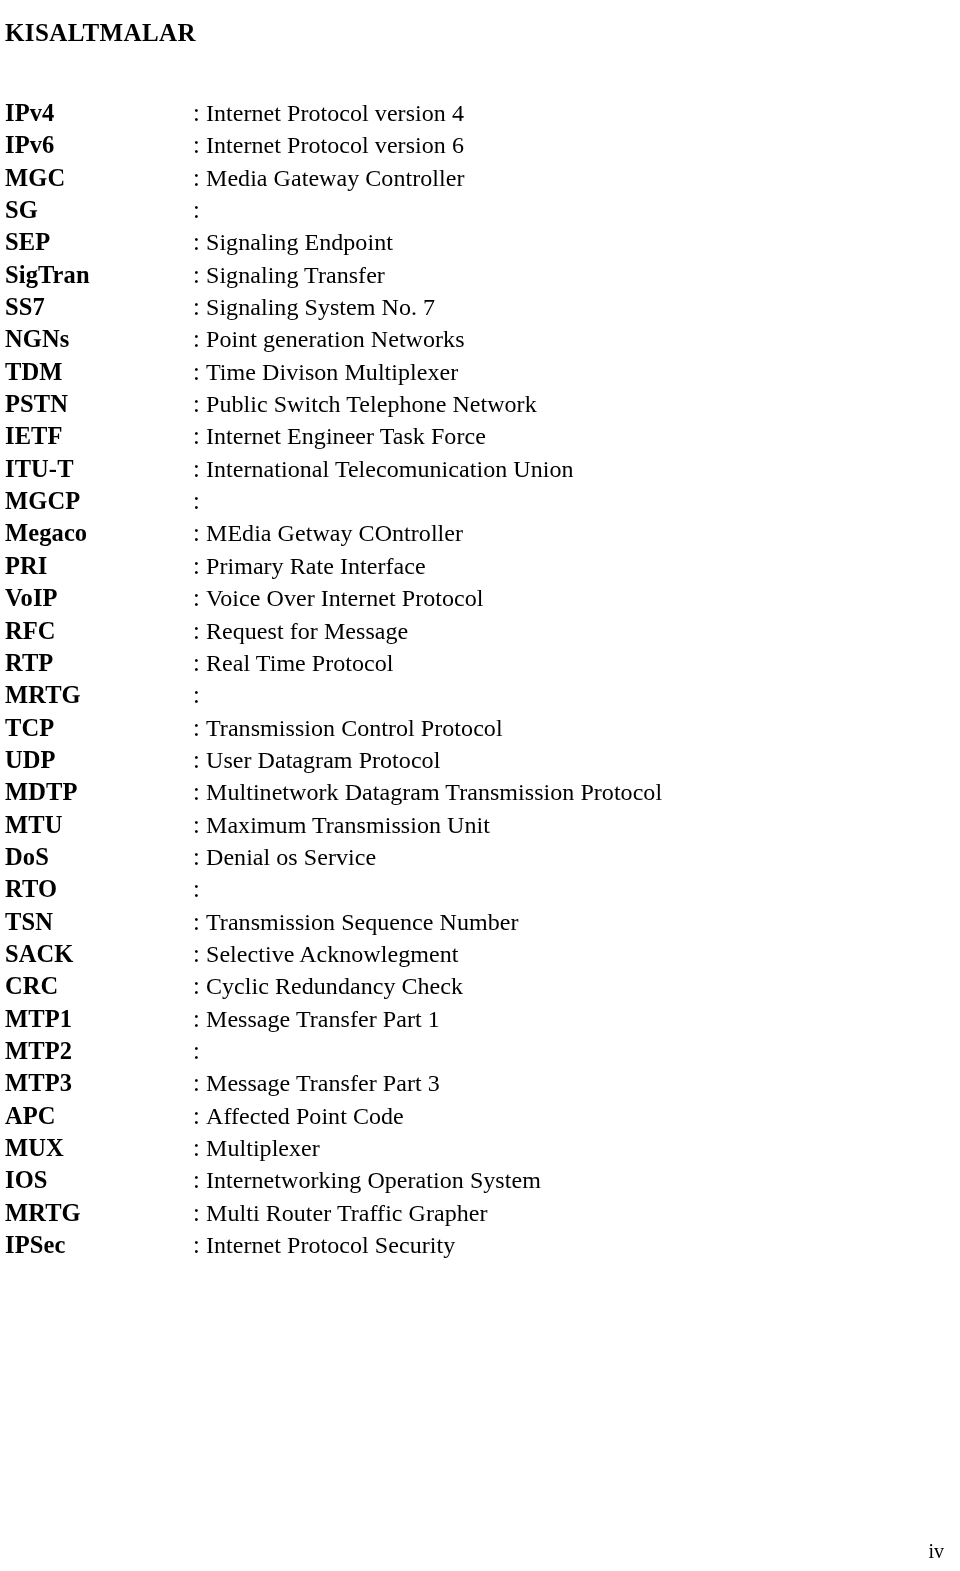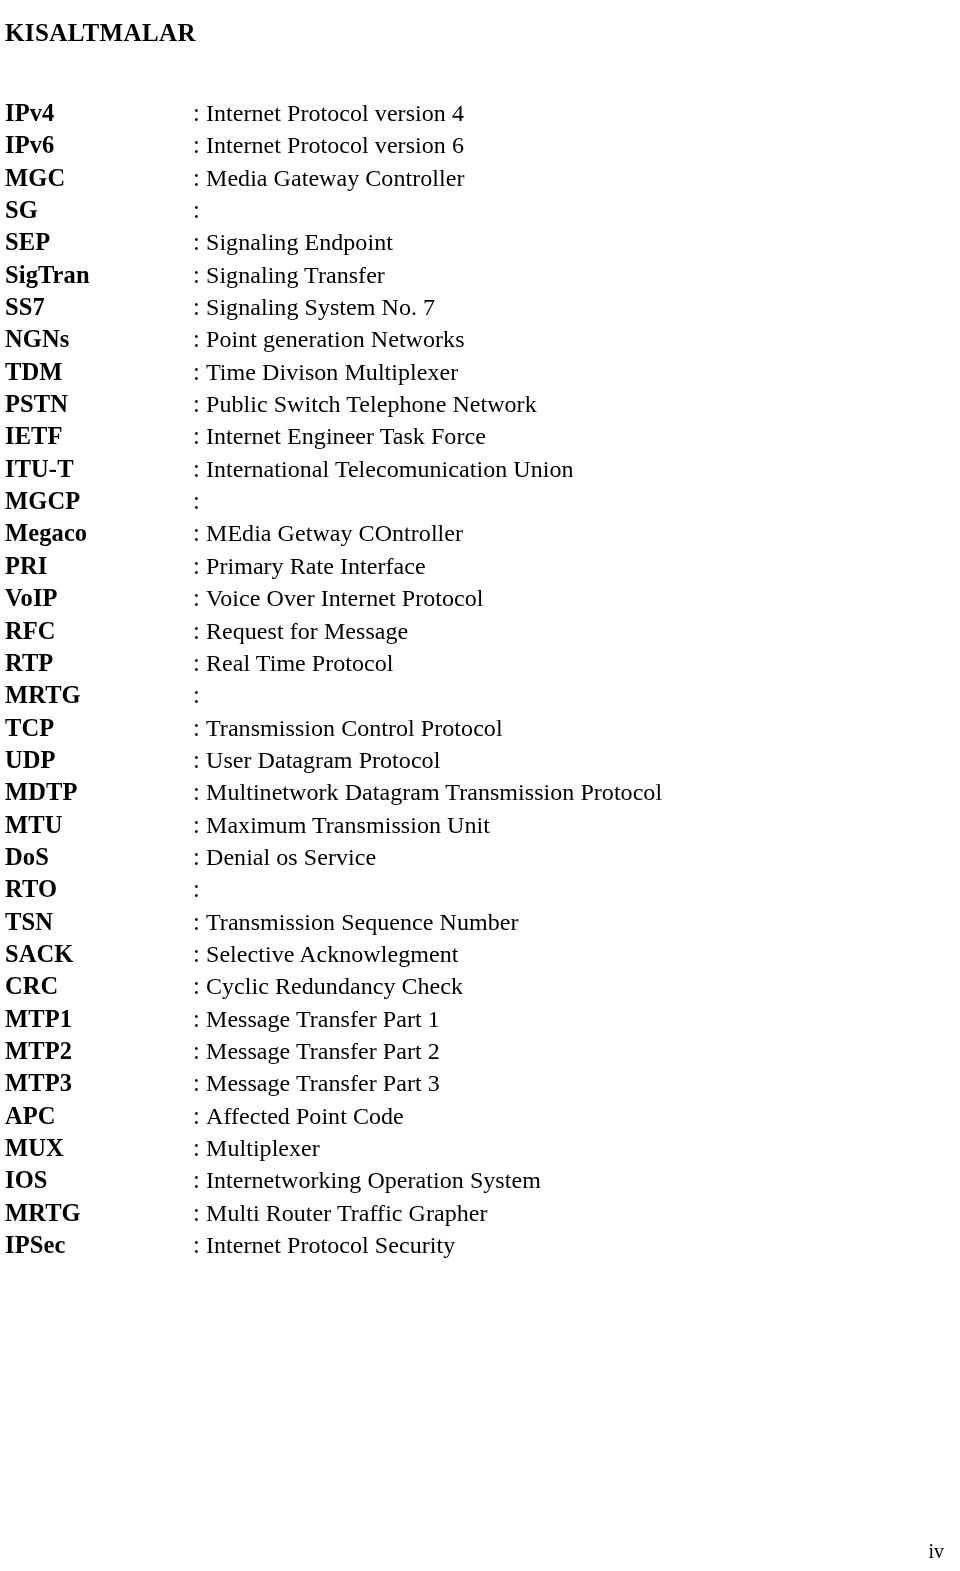--- a/index.html
+++ b/index.html
@@ -228,21 +228,20 @@
         <span class="abbr-def">Cyclic Redundancy Check</span>
       </div>
       <div class="abbr-row">
         <span class="abbr-term">MTP1</span>
         <span class="abbr-sep">:</span>
         <span class="abbr-def">Message Transfer Part 1</span>
       </div>
       <div class="abbr-row">
         <span class="abbr-term">MTP2</span>
         <span class="abbr-sep">:</span>
-        <span class="abbr-def">Message Transfer Part 2</span>
       </div>
       <div class="abbr-row">
         <span class="abbr-term">MTP3</span>
         <span class="abbr-sep">:</span>
         <span class="abbr-def">Message Transfer Part 3</span>
       </div>
       <div class="abbr-row">
         <span class="abbr-term">APC</span>
         <span class="abbr-sep">:</span>
         <span class="abbr-def">Affected Point Code</span>

